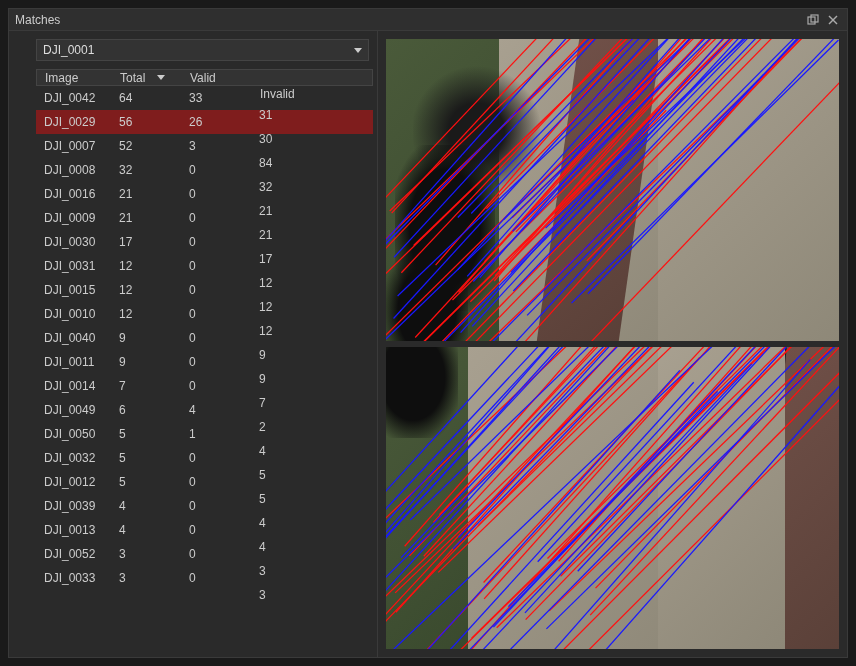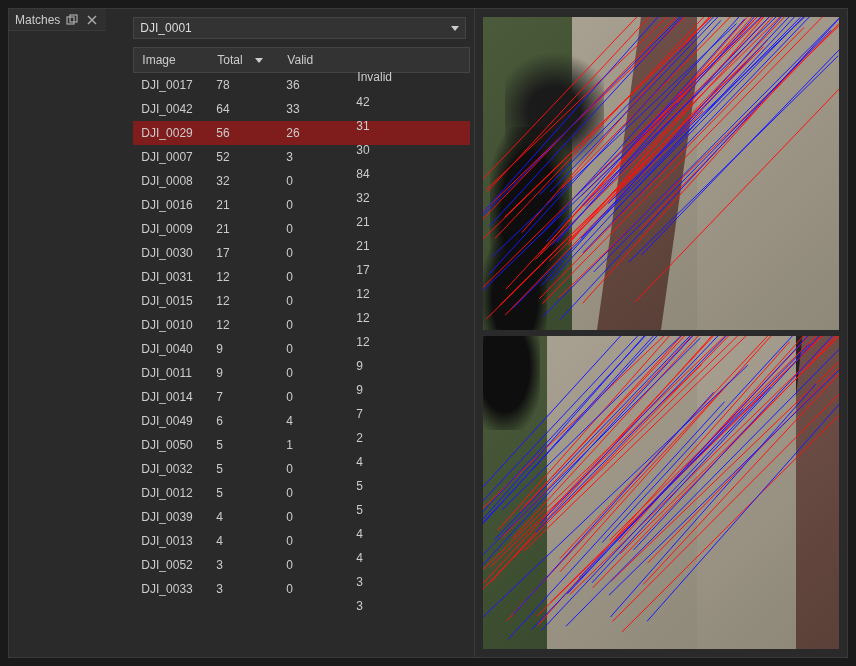--- a/index.html
+++ b/index.html
@@ -12,21 +12,21 @@
     height: 666px;
     overflow: hidden;
     padding: 8px;
   }
   .panel {
     background: #2a2a2a;
     border: 1px solid #3a3a3a;
     width: 840px;
     height: 650px;
     display: flex;
-    flex-direction: row;
+    flex-direction: column;
   }
   .titlebar {
     display: flex;
     align-items: center;
     height: 22px;
     padding: 0 6px;
     background: #2f2f2f;
     border-bottom: 1px solid #3a3a3a;
   }
   .titlebar .title {
@@ -78,21 +78,21 @@
     border-top: 5px solid #ccc;
   }
   .table-wrap {
     flex: 1;
     overflow: hidden;
     position: relative;
     margin: 0 4px 0 8px;
   }
   .thead {
     display: flex;
-    height: 26px;
+    height: 17px;
     background: #333;
     border: 1px solid #444;
     align-items: center;
     color: #ccc;
   }
   .thead .col, .row .col {
     padding: 0 8px;
   }
   .col-image { width: 75px; }
   .col-total { width: 70px; display:flex; align-items:center; gap:12px;}
@@ -180,26 +180,20 @@
         <div class="thead">
           <div class="col col-image"><span>Image</span></div>
           <div class="col col-total">
               <span>Total</span>
               <span class="sort-arrow"></span>
             </div>
           <div class="col col-valid"><span>Valid</span></div>
           <div class="col col-invalid"><span>Invalid</span></div>
         </div>
         <div class="tbody" id="tbody">
-            <div class="row">
-              <div class="col col-image">DJI_0017</div>
-              <div class="col col-total">78</div>
-              <div class="col col-valid">36</div>
-              <div class="col col-invalid">42</div>
-            </div>
             <div class="row">
               <div class="col col-image">DJI_0042</div>
               <div class="col col-total">64</div>
               <div class="col col-valid">33</div>
               <div class="col col-invalid">31</div>
             </div>
             <div class="row selected">
               <div class="col col-image">DJI_0029</div>
               <div class="col col-total">56</div>
               <div class="col col-valid">26</div>

